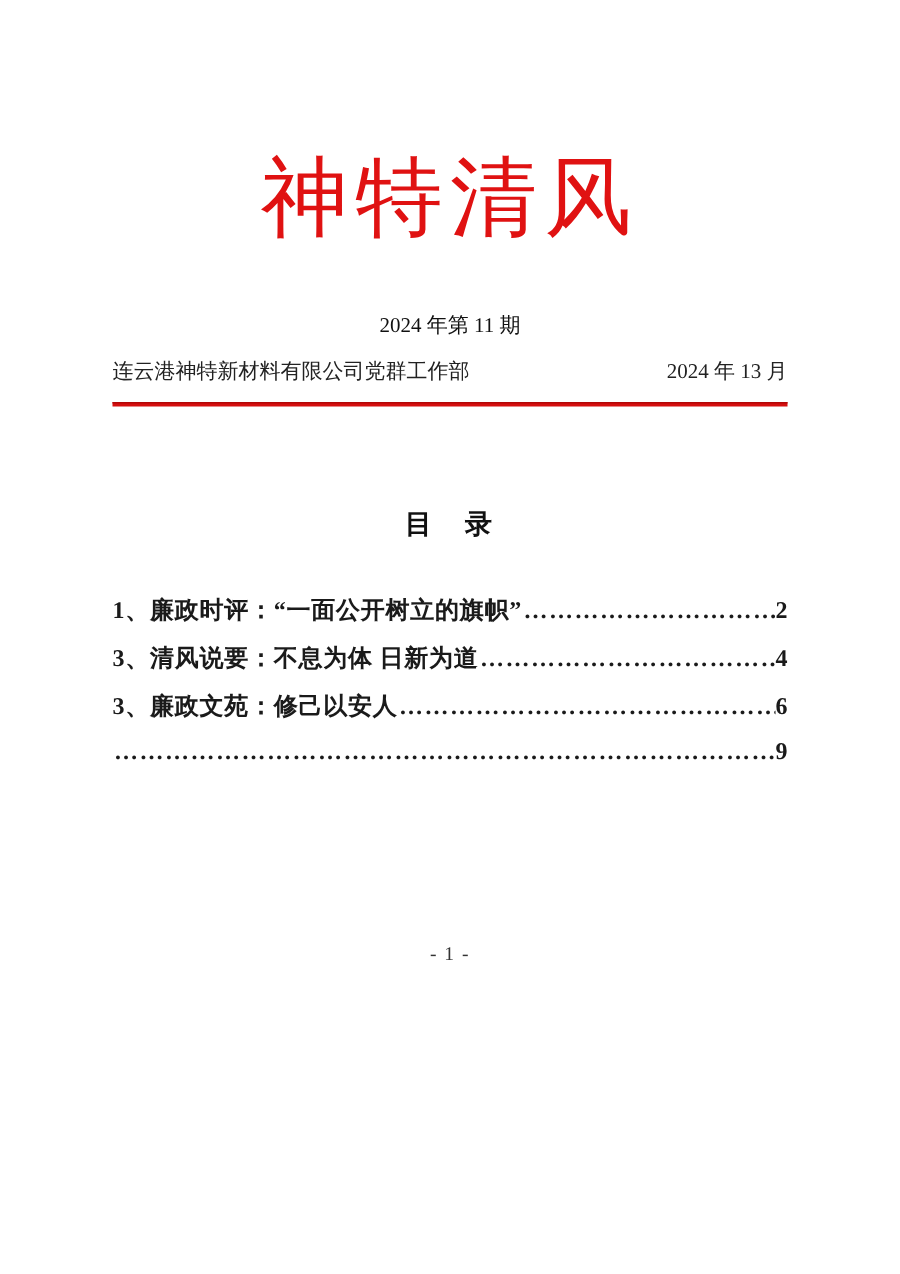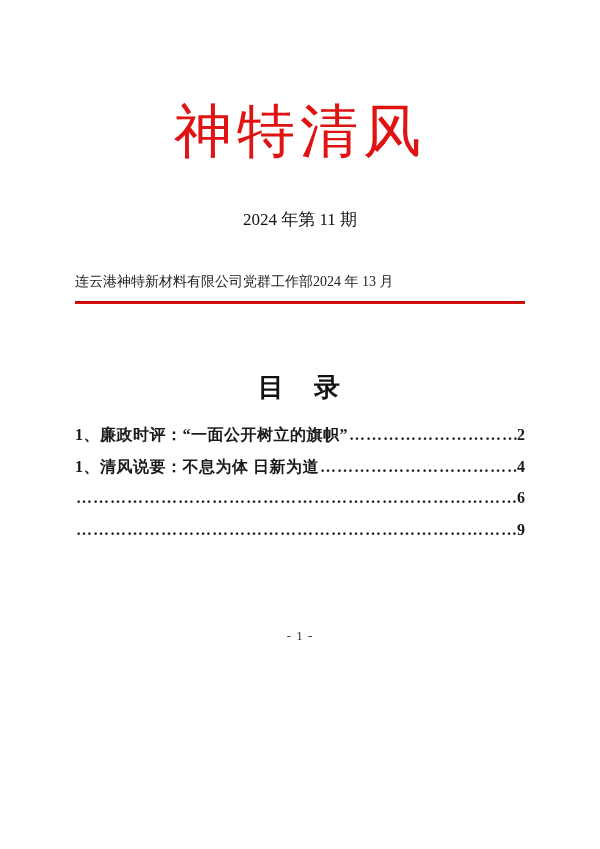--- a/index.html
+++ b/index.html
@@ -25,48 +25,49 @@
     font-size: 58px;
     line-height: 1.25;
     letter-spacing: 5px;
     color: #e01212;
     font-weight: 400;
     white-space: nowrap;
   }
   .doc-issue {
     margin-top: 40px;
     text-align: center;
-    font-size: 17px;
+    font-size: 14px;
     line-height: 1.3;
     color: #111111;
   }
   .meta-row {
-    margin-top: 41px;
+    margin-top: 12px;
     display: flex;
+    justify-content: space-between;
     align-items: baseline;
     font-size: 14px;
     line-height: 1.4;
     color: #222222;
   }
   .red-rule {
     margin-top: 10px;
     height: 3px;
     background: #d40f0f;
     border-top: 1px solid #b30707;
   }
   .toc-heading {
     margin-top: 66px;
     text-align: center;
-    font-size: 26px;
+    font-size: 18px;
     font-weight: 700;
     letter-spacing: 2px;
     color: #111111;
   }
   .toc-list {
-    margin-top: 20px;
+    margin-top: 36px;
   }
   .toc-item {
     display: flex;
     align-items: baseline;
     height: 32px;
     font-size: 16px;
     font-weight: 700;
     color: #1a1a1a;
     white-space: nowrap;
   }
@@ -116,26 +117,27 @@
 
     <div class="toc-list">
 
       <div class="toc-item">
         <span class="toc-label">1、廉政时评：“一面公开树立的旗帜”</span>
         <span class="toc-leader">………………………………………………………………………………………………</span>
         <span class="toc-page">2</span>
       </div>
 
       <div class="toc-item">
-        <span class="toc-label">1、清风说要：不息为体 日新为道</span>
+        <span class="toc-label">3、清风说要：不息为体 日新为道</span>
         <span class="toc-leader">………………………………………………………………………………………………</span>
         <span class="toc-page">4</span>
       </div>
 
       <div class="toc-item">
+        <span class="toc-label">3、廉政文苑：修己以安人</span>
         <span class="toc-leader">………………………………………………………………………………………………</span>
         <span class="toc-page">6</span>
       </div>
 
       <div class="toc-item">
         <span class="toc-leader">………………………………………………………………………………………………</span>
         <span class="toc-page">9</span>
       </div>
 
     </div>

